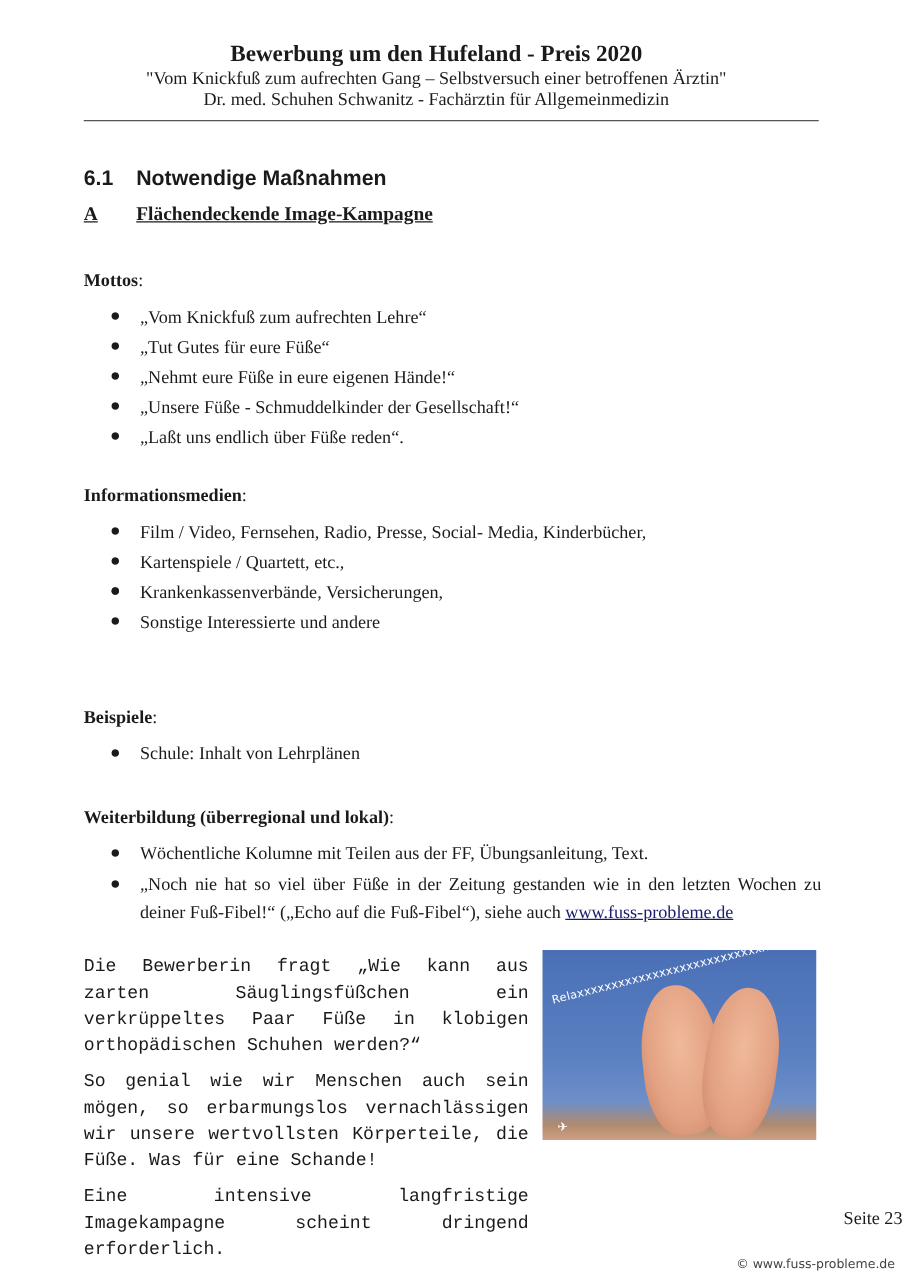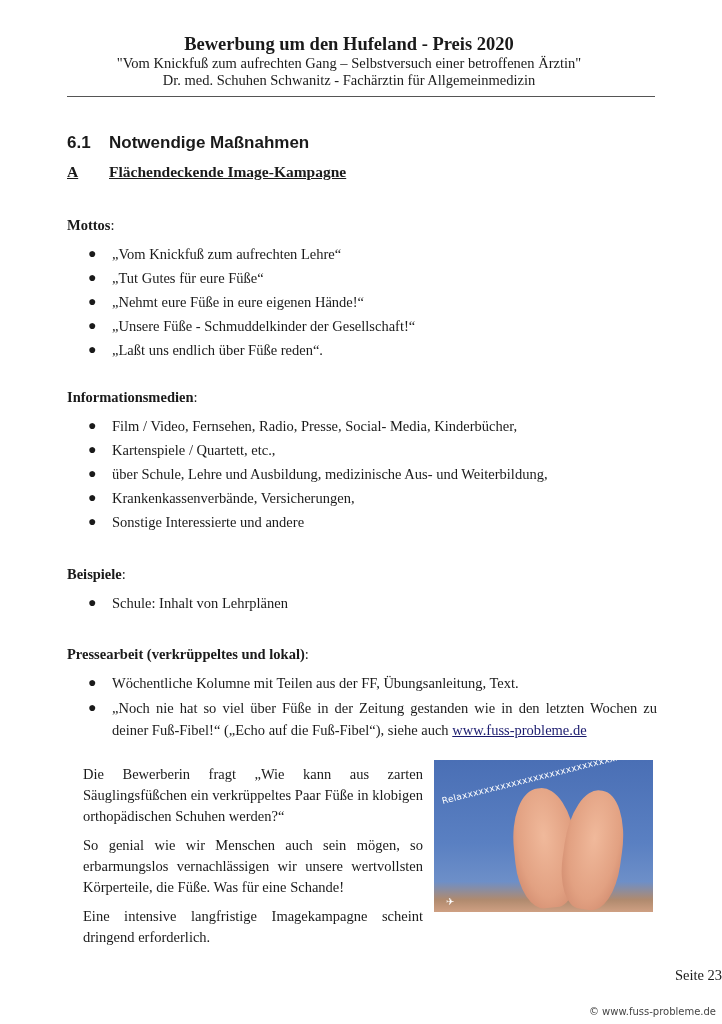--- a/index.html
+++ b/index.html
@@ -20,21 +20,21 @@
   .label { position: absolute; left: 67px; font-weight: bold; font-size: 14.5px; }
   .label .colon { font-weight: normal; }
   ul.blist { position: absolute; left: 67px; width: 590px; margin: 0; padding: 0; list-style: none; font-size: 14.5px; }
   ul.blist li { position: relative; padding-left: 45px; line-height: 24px; }
   ul.blist li .bullet { position: absolute; left: 21px; top: 0; font-size: 14px; }
   ul.blist li.multi { line-height: 22px; text-align: justify; }
   a.link { color: #1a1a6e; text-decoration: underline; }
 
   .para-block { position: absolute; left: 67px; top: 764px; width: 356px; font-size: 14.5px;
                 line-height: 21px; text-align: justify; }
-  .para-block p { margin: 0 0 8px 16px; }
+  .para-block p { margin: 0 0 8px 0; font-family: Liberation Mono, monospace; }
 
   .photo { position: absolute; left: 434px; top: 760px; width: 219px; height: 152px;
            background: linear-gradient(180deg, #4a6fb5 0%, #5a80c2 55%, #6d8fc8 80%, #b08a6e 92%, #cfa083 100%);
            overflow: hidden; }
   .photo .relax { position: absolute; left: 8px; top: 36px; font-family: "DejaVu Sans", sans-serif;
                   color: #ffffff; font-size: 9px; letter-spacing: 0.3px; transform: rotate(-14deg);
                   transform-origin: left center; white-space: nowrap; }
   .photo .foot { position: absolute; border-radius: 48% 48% 40% 40%;
                  background: radial-gradient(ellipse at 50% 40%, #f0b99b 0%, #e2a182 60%, #c98166 100%); }
   .photo .foot.left { left: 80px; top: 28px; width: 62px; height: 120px; transform: rotate(-6deg); }
@@ -68,31 +68,31 @@
   <li><span class="bullet">●</span><span>„Tut Gutes für eure Füße“</span></li>
   <li><span class="bullet">●</span><span>„Nehmt eure Füße in eure eigenen Hände!“</span></li>
   <li><span class="bullet">●</span><span>„Unsere Füße - Schmuddelkinder der Gesellschaft!“</span></li>
   <li><span class="bullet">●</span><span>„Laßt uns endlich über Füße reden“.</span></li>
 </ul>
 
 <div class="label" style="top:389px;"><span>Informationsmedien</span><span class="colon">:</span></div>
 <ul class="blist" style="top:414px;">
   <li><span class="bullet">●</span><span>Film / Video, Fernsehen, Radio, Presse, Social- Media, Kinderbücher,</span></li>
   <li><span class="bullet">●</span><span>Kartenspiele / Quartett, etc.,</span></li>
-  <li><span class="bullet">●</span><span>über Schule, Lehre und Ausbildung, medizinische Aus- und Weiterbildung,</span></li>
+  <li><span class="bullet">●</span></li>
   <li><span class="bullet">●</span><span>Krankenkassenverbände, Versicherungen,</span></li>
   <li><span class="bullet">●</span><span>Sonstige Interessierte und andere</span></li>
 </ul>
 
 <div class="label" style="top:566px;"><span>Beispiele</span><span class="colon">:</span></div>
 <ul class="blist" style="top:591px;">
   <li><span class="bullet">●</span><span>Schule: Inhalt von Lehrplänen</span></li>
 </ul>
 
-<div class="label" style="top:646px;"><span>Pressearbeit (verkrüppeltes und lokal)</span><span class="colon">:</span></div>
+<div class="label" style="top:646px;"><span>Weiterbildung (überregional und lokal)</span><span class="colon">:</span></div>
 <ul class="blist" style="top:671px;">
   <li><span class="bullet">●</span><span>Wöchentliche Kolumne mit Teilen aus der FF, Übungsanleitung, Text.</span></li>
   <li class="multi" style="margin-top:2px;"><span class="bullet">●</span><span>„Noch nie hat so viel über Füße in der Zeitung gestanden wie in den letzten Wochen zu deiner Fuß-Fibel!“ („Echo auf die Fuß-Fibel“), siehe auch </span><a class="link">www.fuss-probleme.de</a></li>
 </ul>
 
 <div class="para-block">
   <p>Die Bewerberin fragt „Wie kann aus zarten Säuglingsfüßchen ein verkrüppeltes Paar Füße in klobigen orthopädischen Schuhen werden?“</p>
   <p>So genial wie wir Menschen auch sein mögen, so erbarmungslos vernachlässigen wir unsere wertvollsten Körperteile, die Füße. Was für eine Schande!</p>
   <p>Eine intensive langfristige Imagekampagne scheint dringend erforderlich.</p>
 </div>

